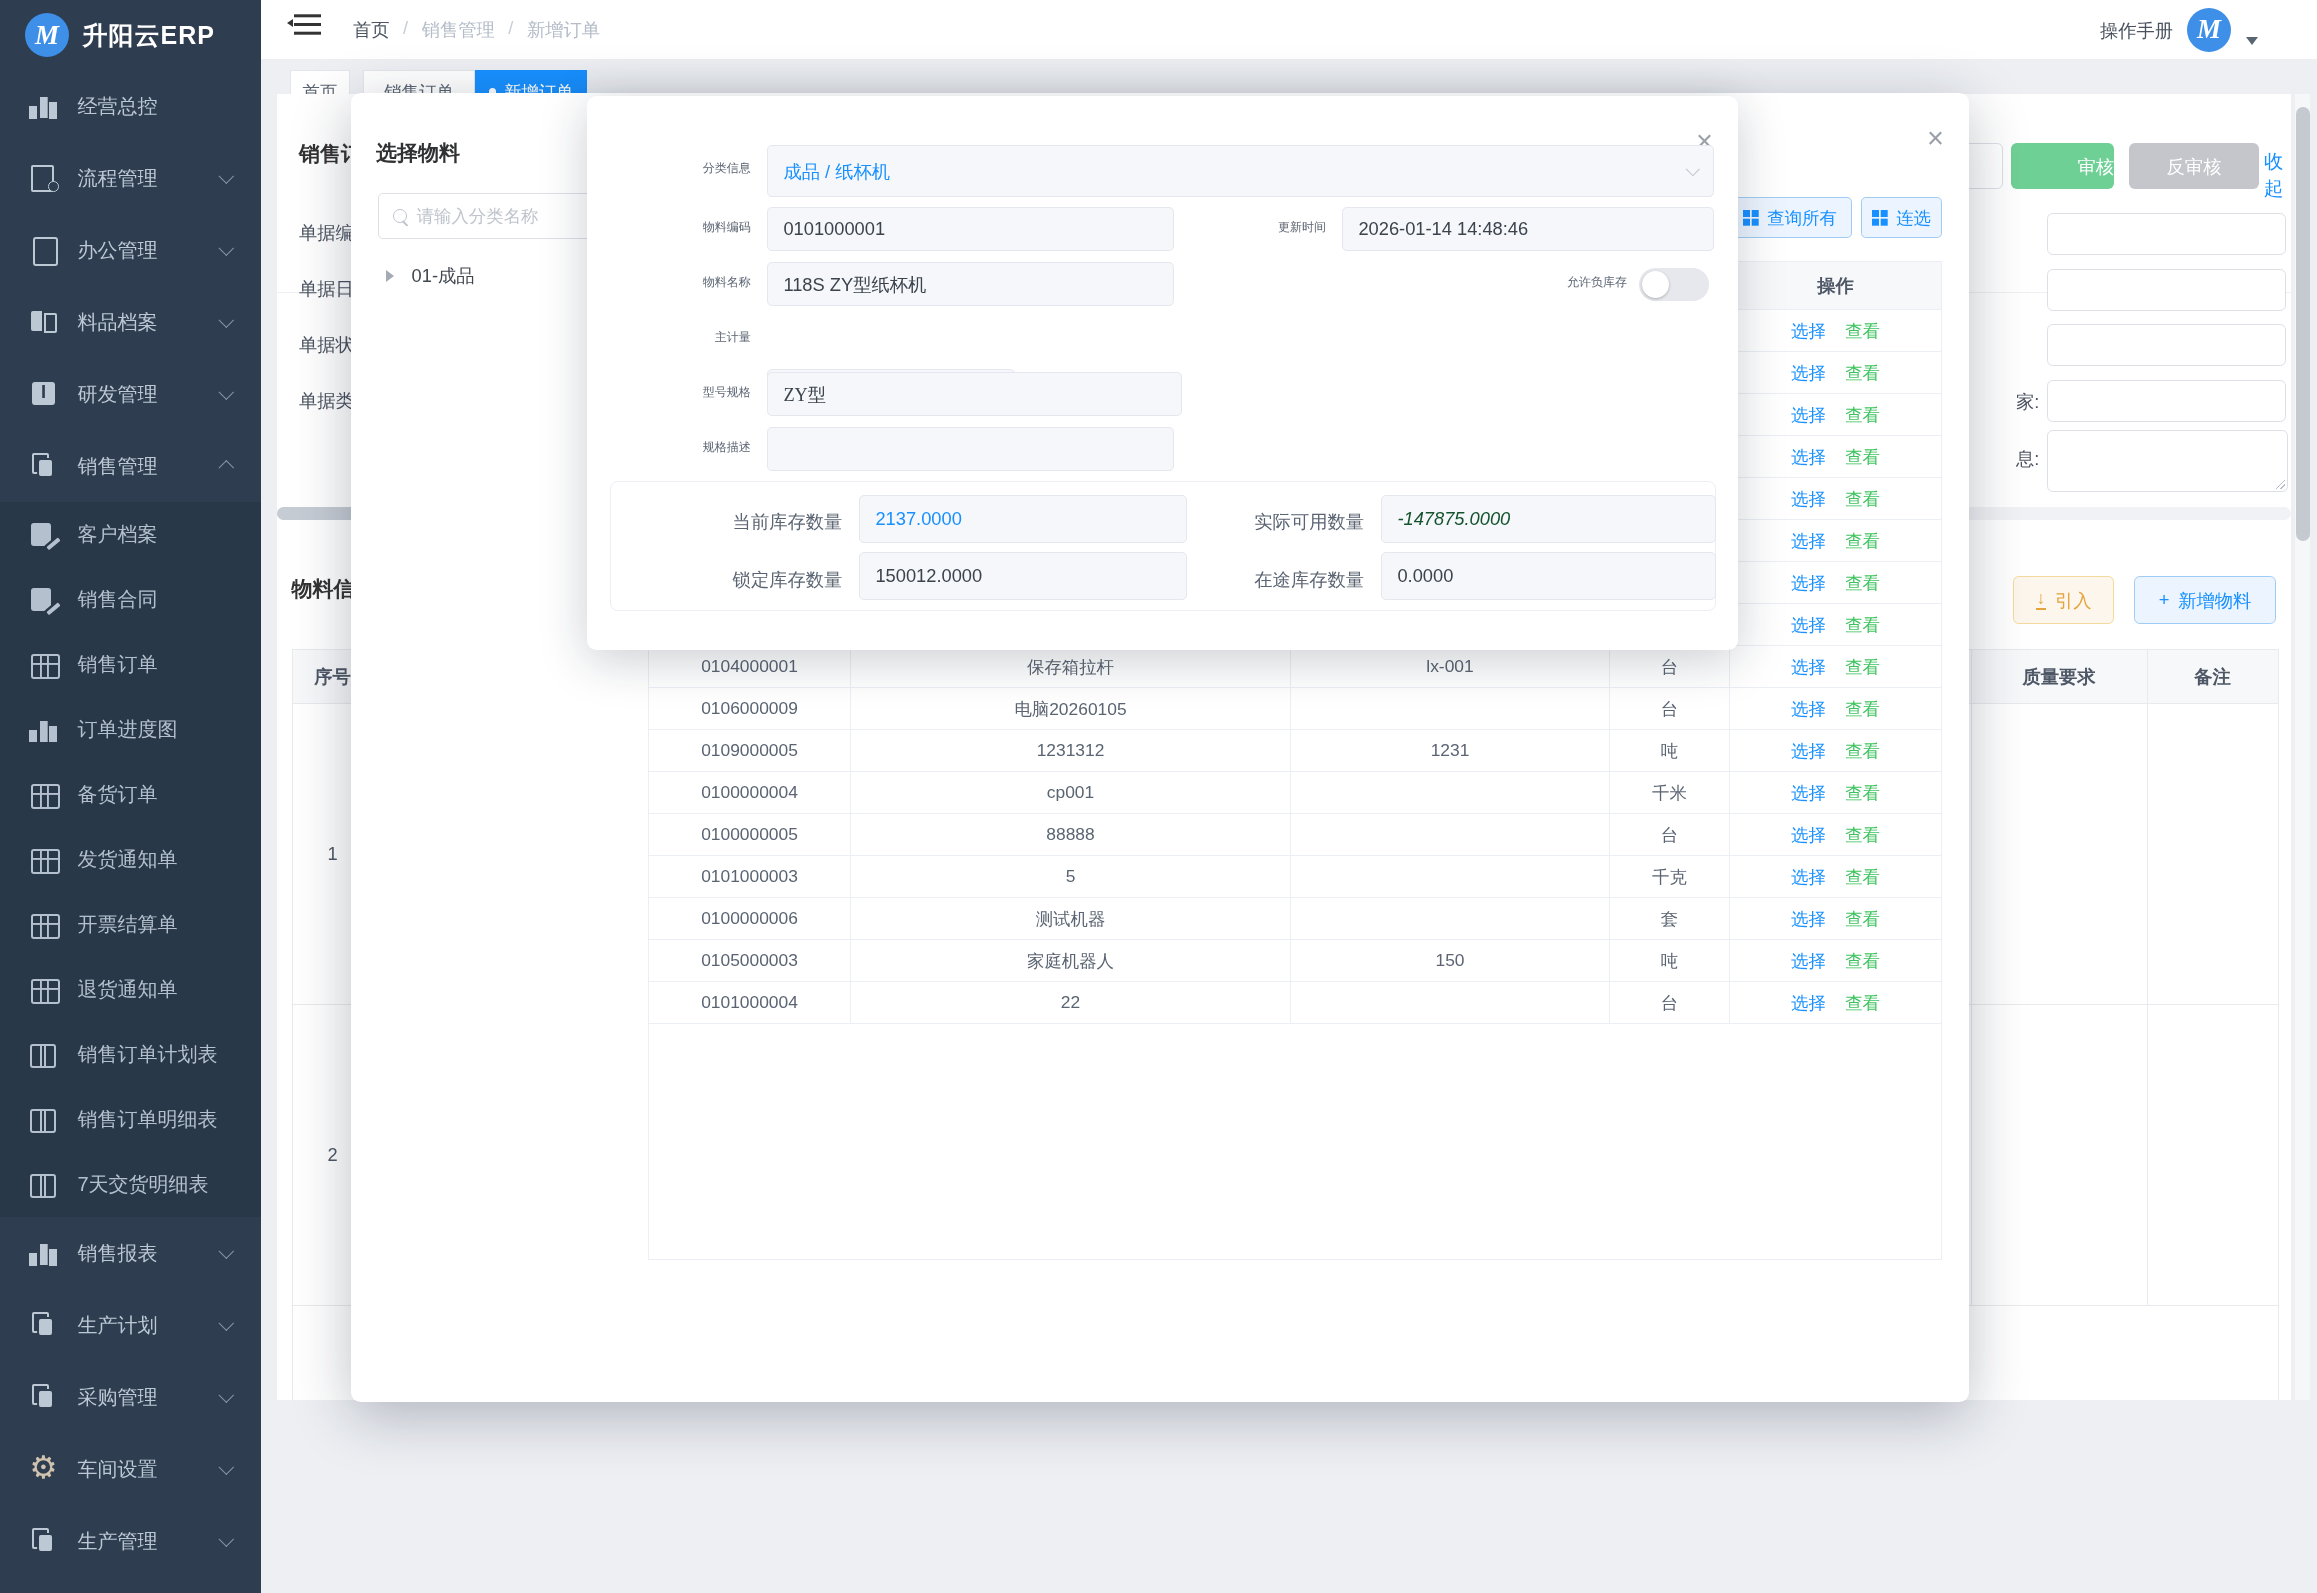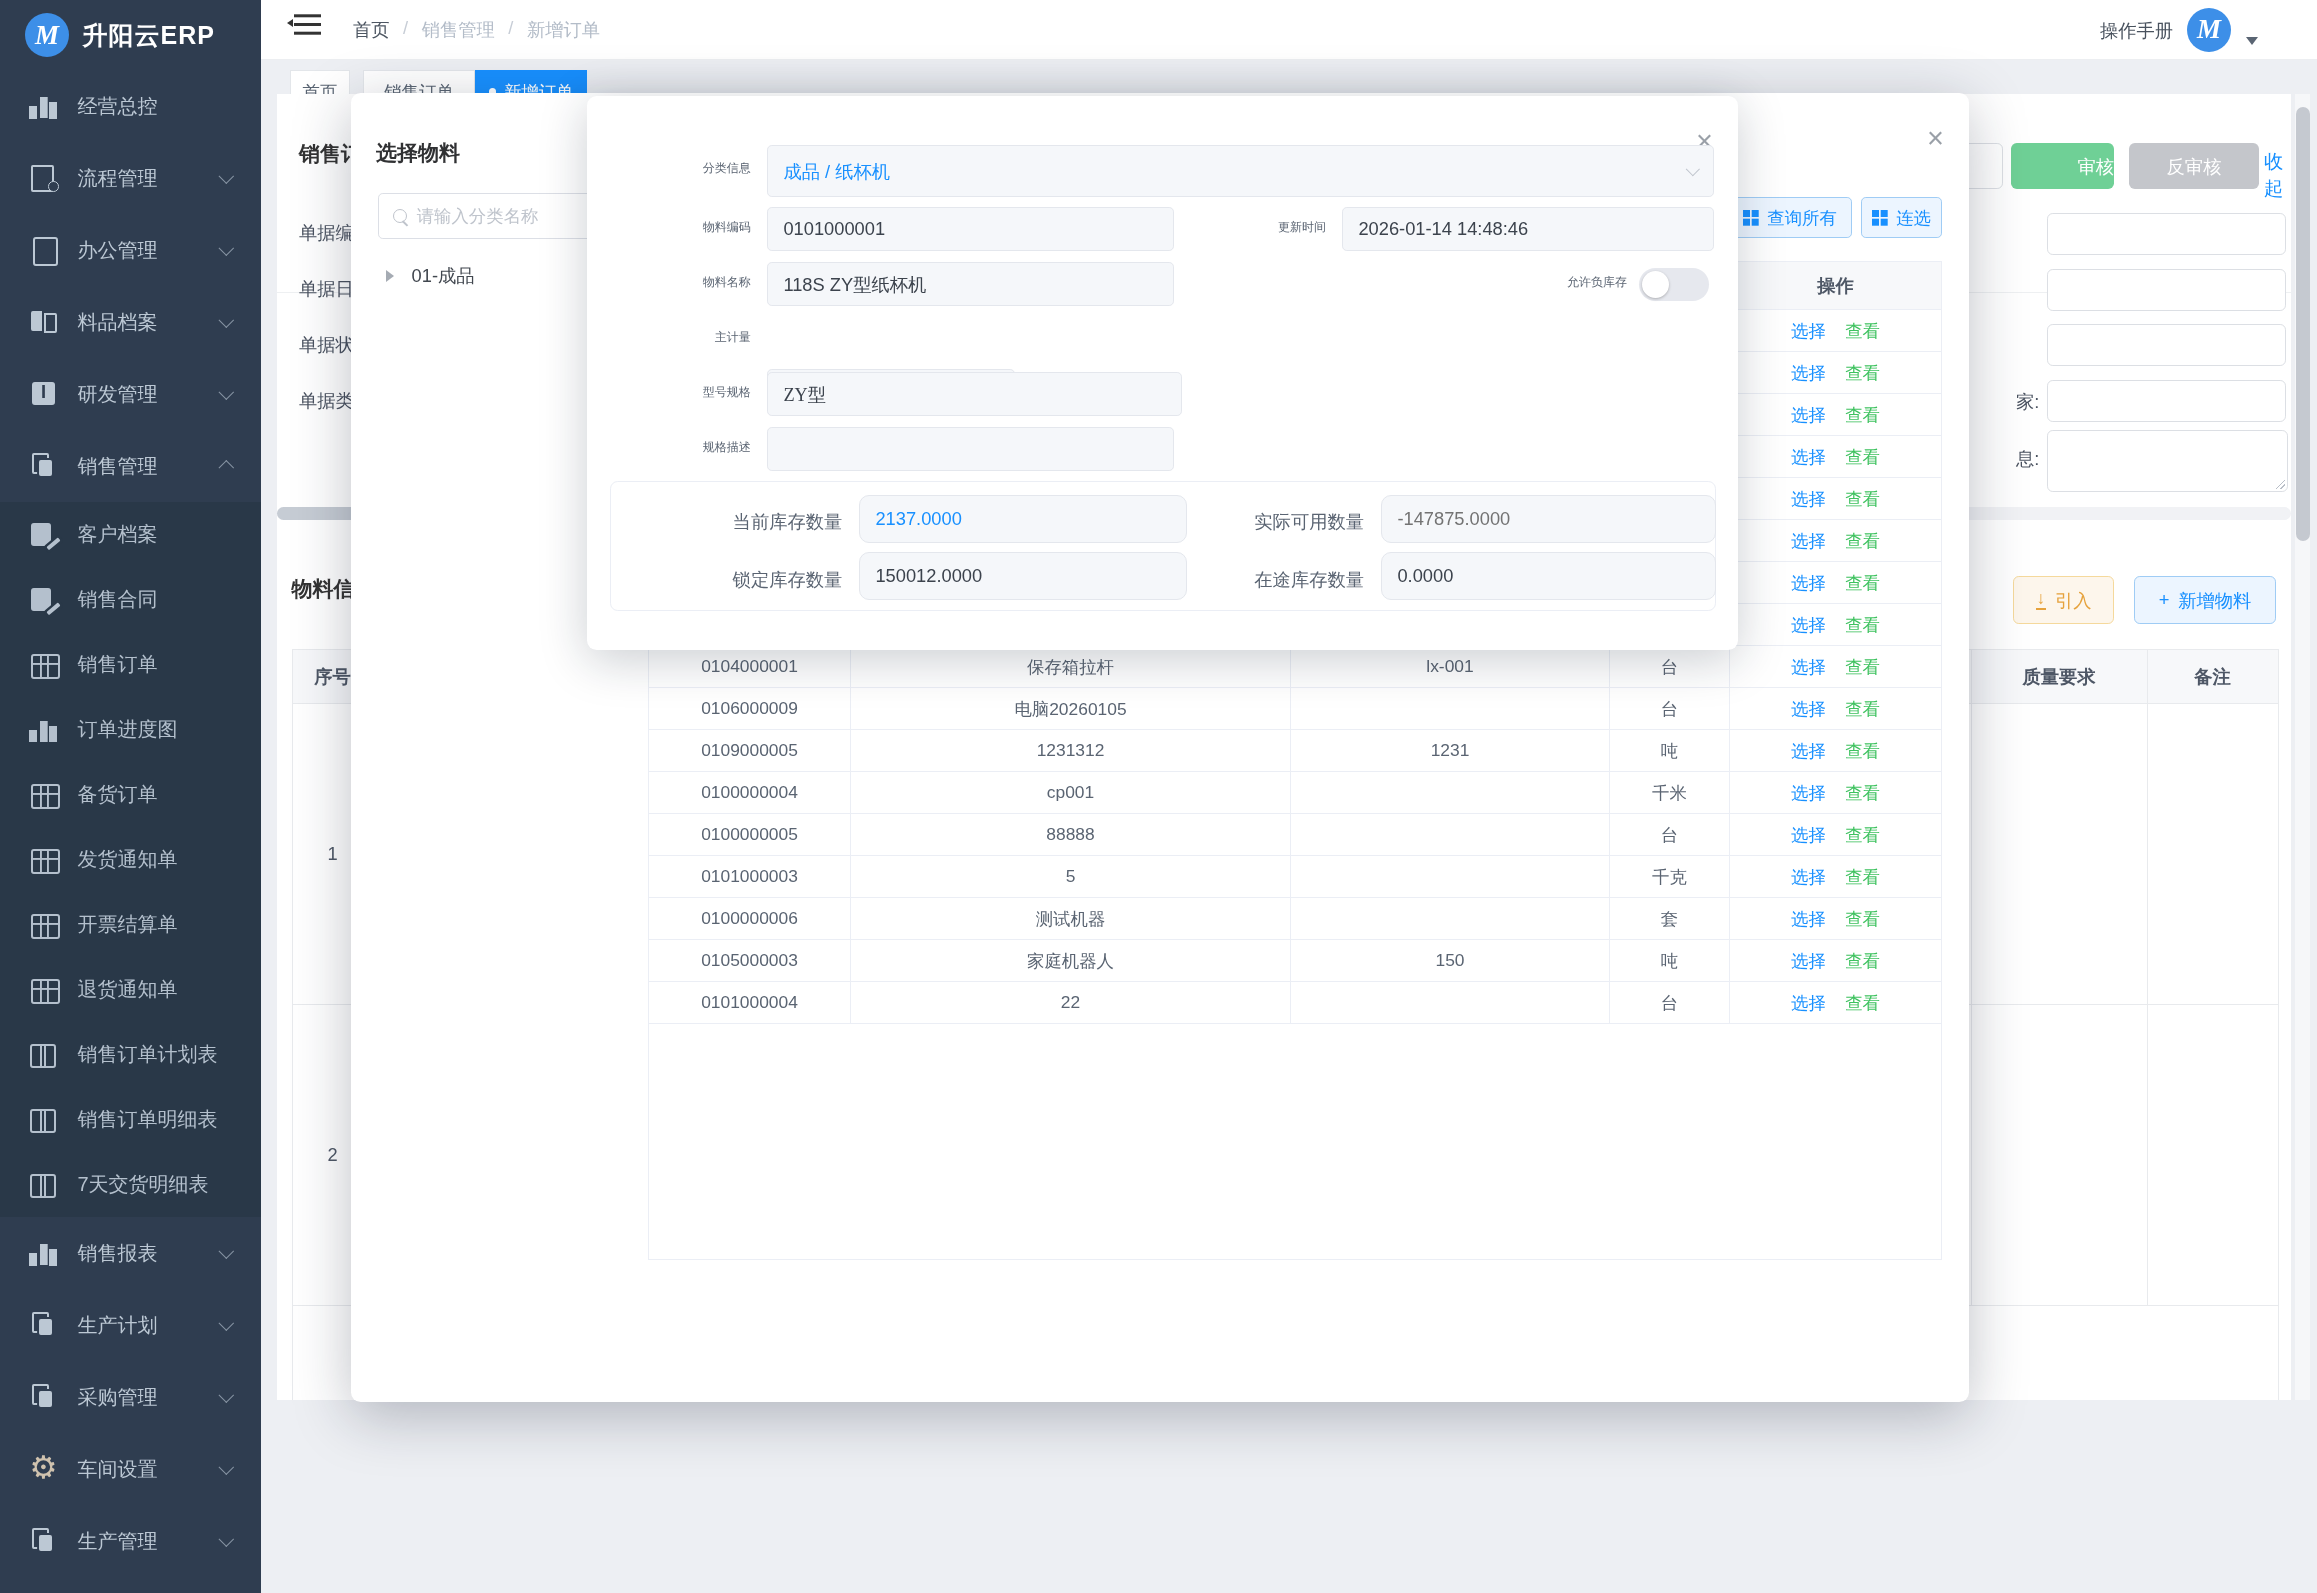--- a/index.html
+++ b/index.html
@@ -127,22 +127,22 @@
   .dialog { position:absolute; left:587px; top:96px; width:1151px; height:554px; background:#fff; border-radius:9.7px; box-shadow:0 9.7px 48px rgba(20,30,50,.22); z-index:20; }
   .d-label { position:absolute; width:154px; text-align:right; font-size:12px; color:#5a6472; }
   .d-input { position:absolute; background:#f5f7fa; border:1px solid #e4e7ed; border-radius:4.8px; display:flex; align-items:center; padding:0 15.4px; font-size:18.3px; color:#3c434d; }
   .d-select { position:relative; }
   .d-select .sel-chev { position:absolute; right:15.4px; top:50%; width:9.7px; height:9.7px; border-right:1.9px solid #bfc4cc; border-bottom:1.9px solid #bfc4cc; transform:translateY(-70%) rotate(45deg); }
   .blue-text { color:#1890ff; }
   .toggle { position:absolute; width:70px; height:33px; background:#e6e8ee; border-radius:16.4px; cursor:pointer; }
   .toggle .knob { position:absolute; left:2.9px; top:2.9px; width:27px; height:27px; border-radius:50%; background:#fff; box-shadow:0 1px 2.9px rgba(0,0,0,.25); }
   .stats-box { position:absolute; left:23px; top:385px; width:1106px; height:130px; border:1px solid #ebeef5; border-radius:7.7px; background:#fff; }
   .s-label { position:absolute; text-align:right; width:212px; font-size:18.3px; color:#5a6472; }
-  .s-input { position:absolute; height:48px; background:#f5f7fa; border:1px solid #e4e7ed; border-radius:10px; display:flex; align-items:center; padding:0 15.4px; font-size:18.3px; color:#3c434d; }
-  .val-blue { color:#1890ff; } .val-green { color:#737373; }
+  .s-input { position:absolute; height:48px; background:#f5f7fa; border:1px solid #e4e7ed; border-radius:5px; display:flex; align-items:center; padding:0 15.4px; font-size:18.3px; color:#3c434d; }
+  .val-blue { color:#1890ff; } .val-green { color:#14532d;font-style:italic; }
 </style>
 </head>
 <body>
 
 <div id="app">
 
   <aside class="sidebar">
     <div class="logo-row">
       <div class="logo-circle">M</div>
       <div class="logo-name">升阳云ERP</div>

